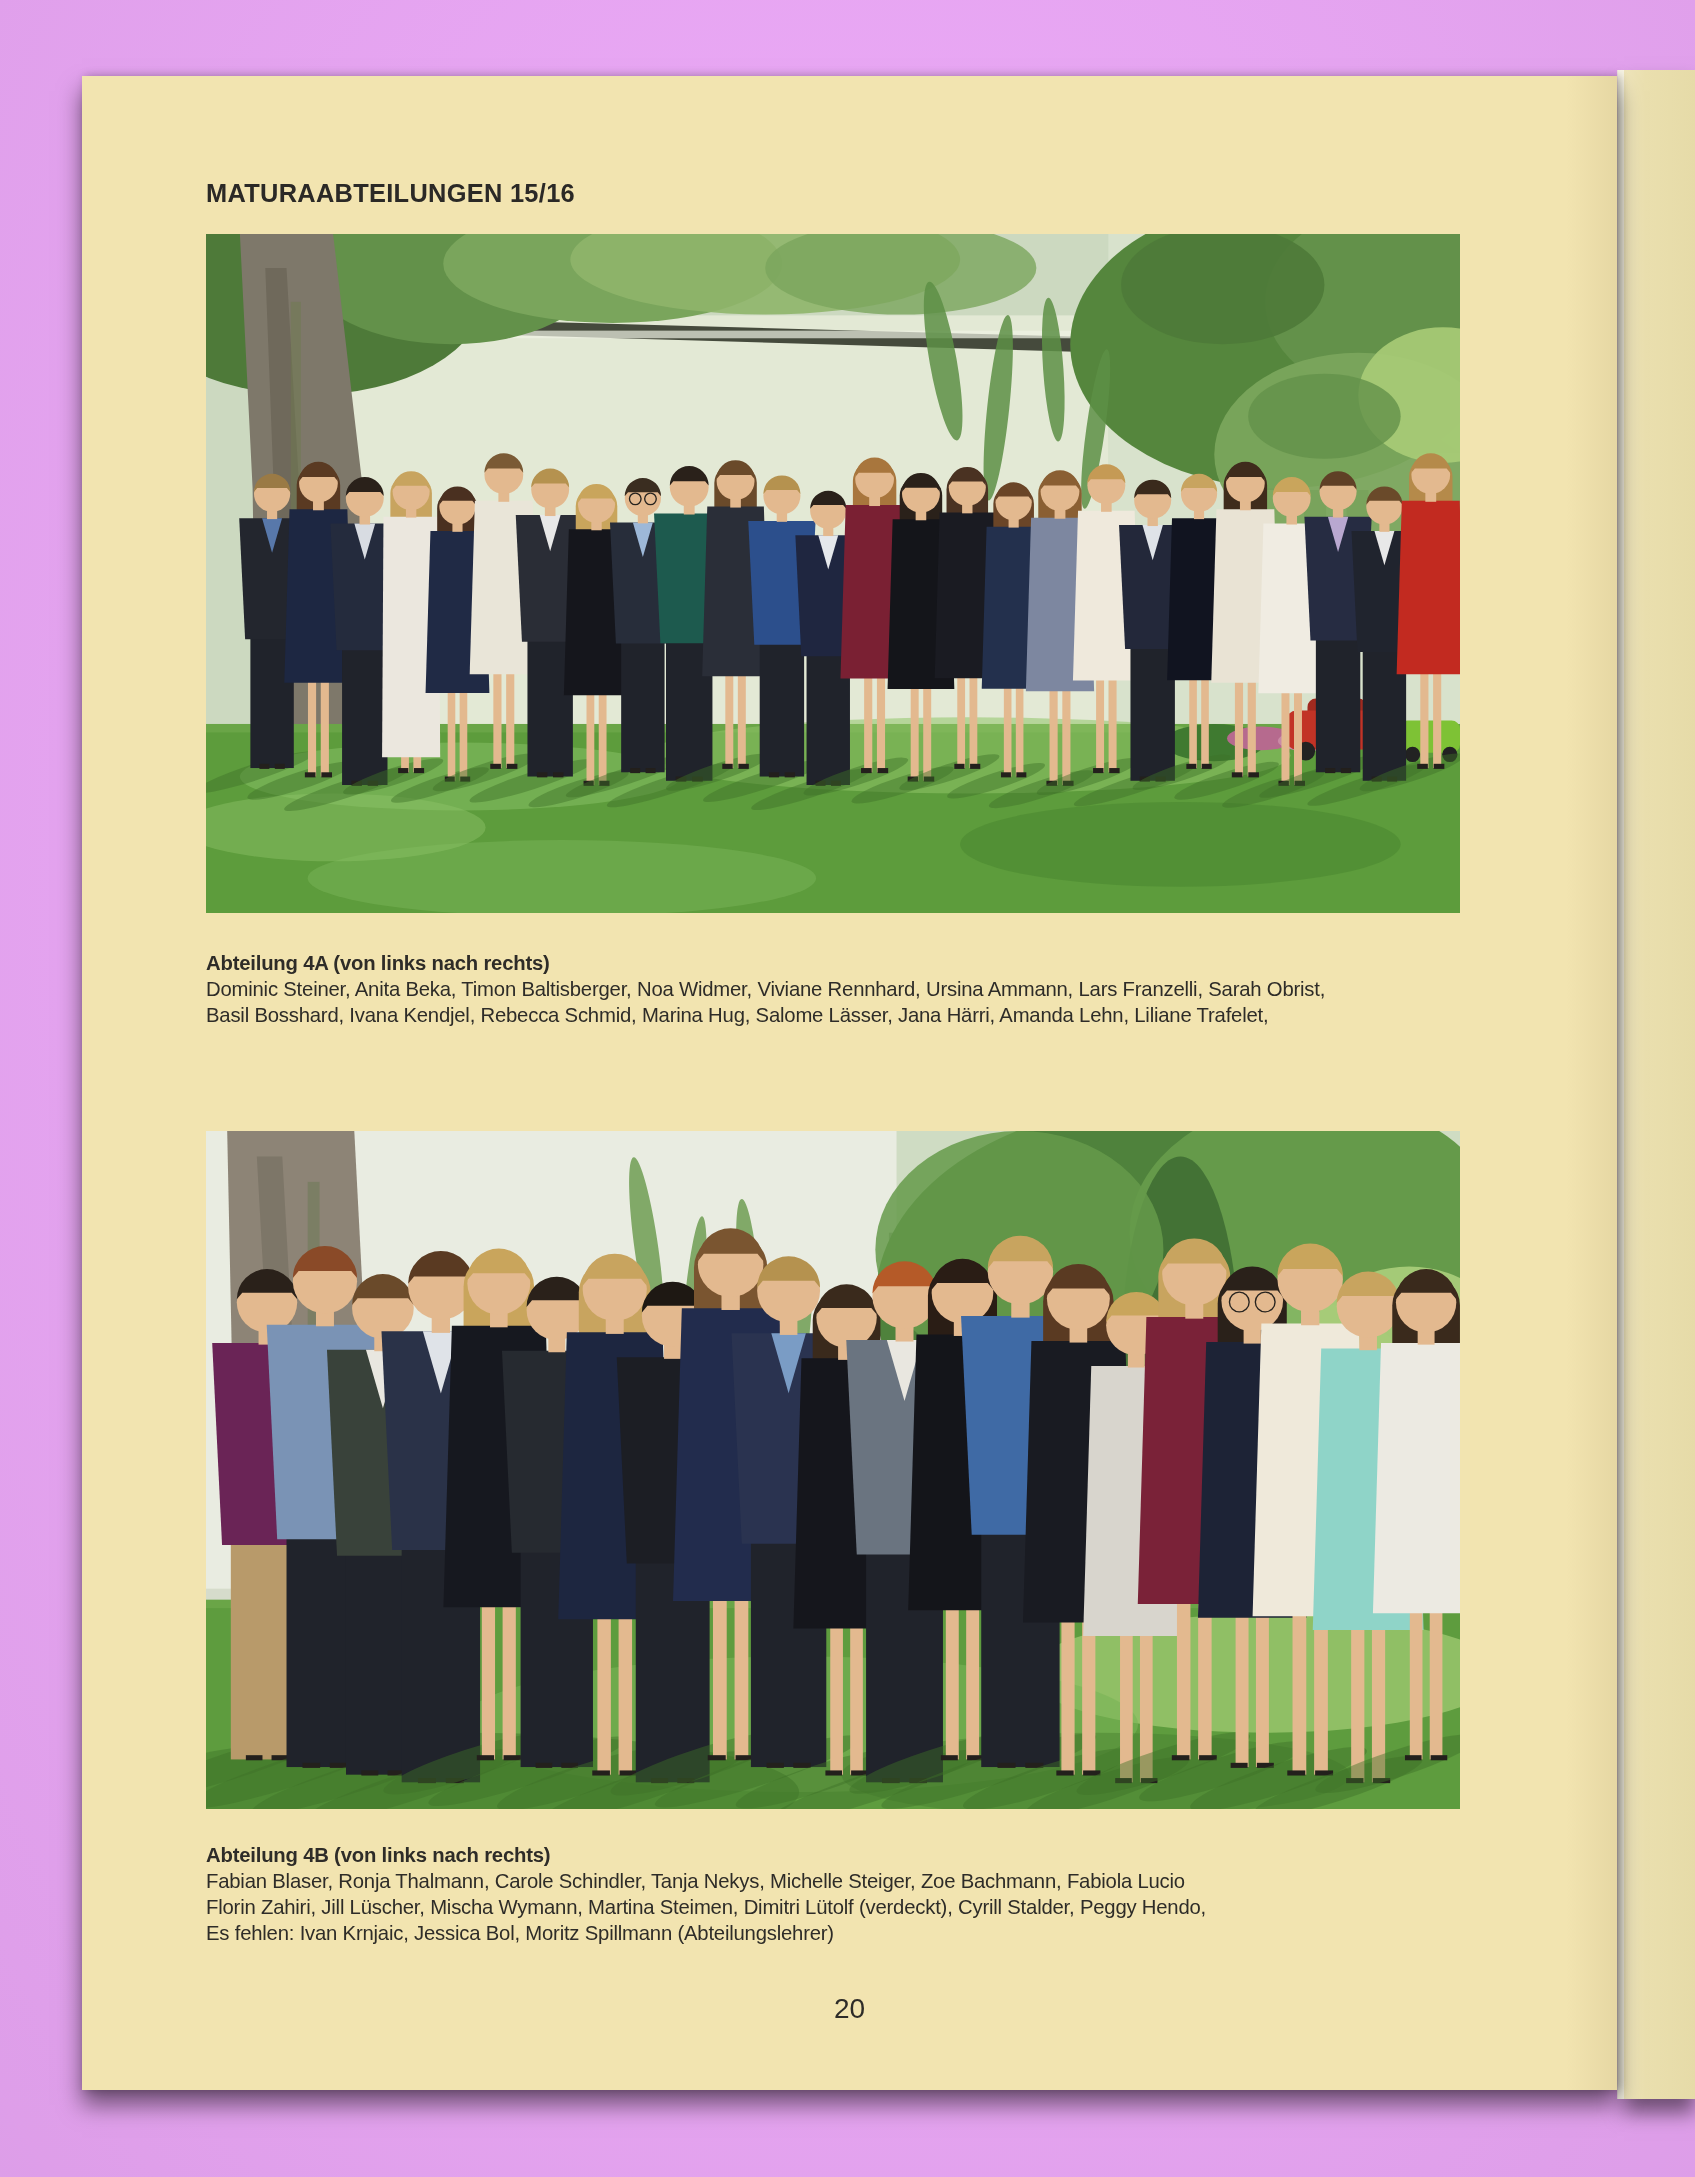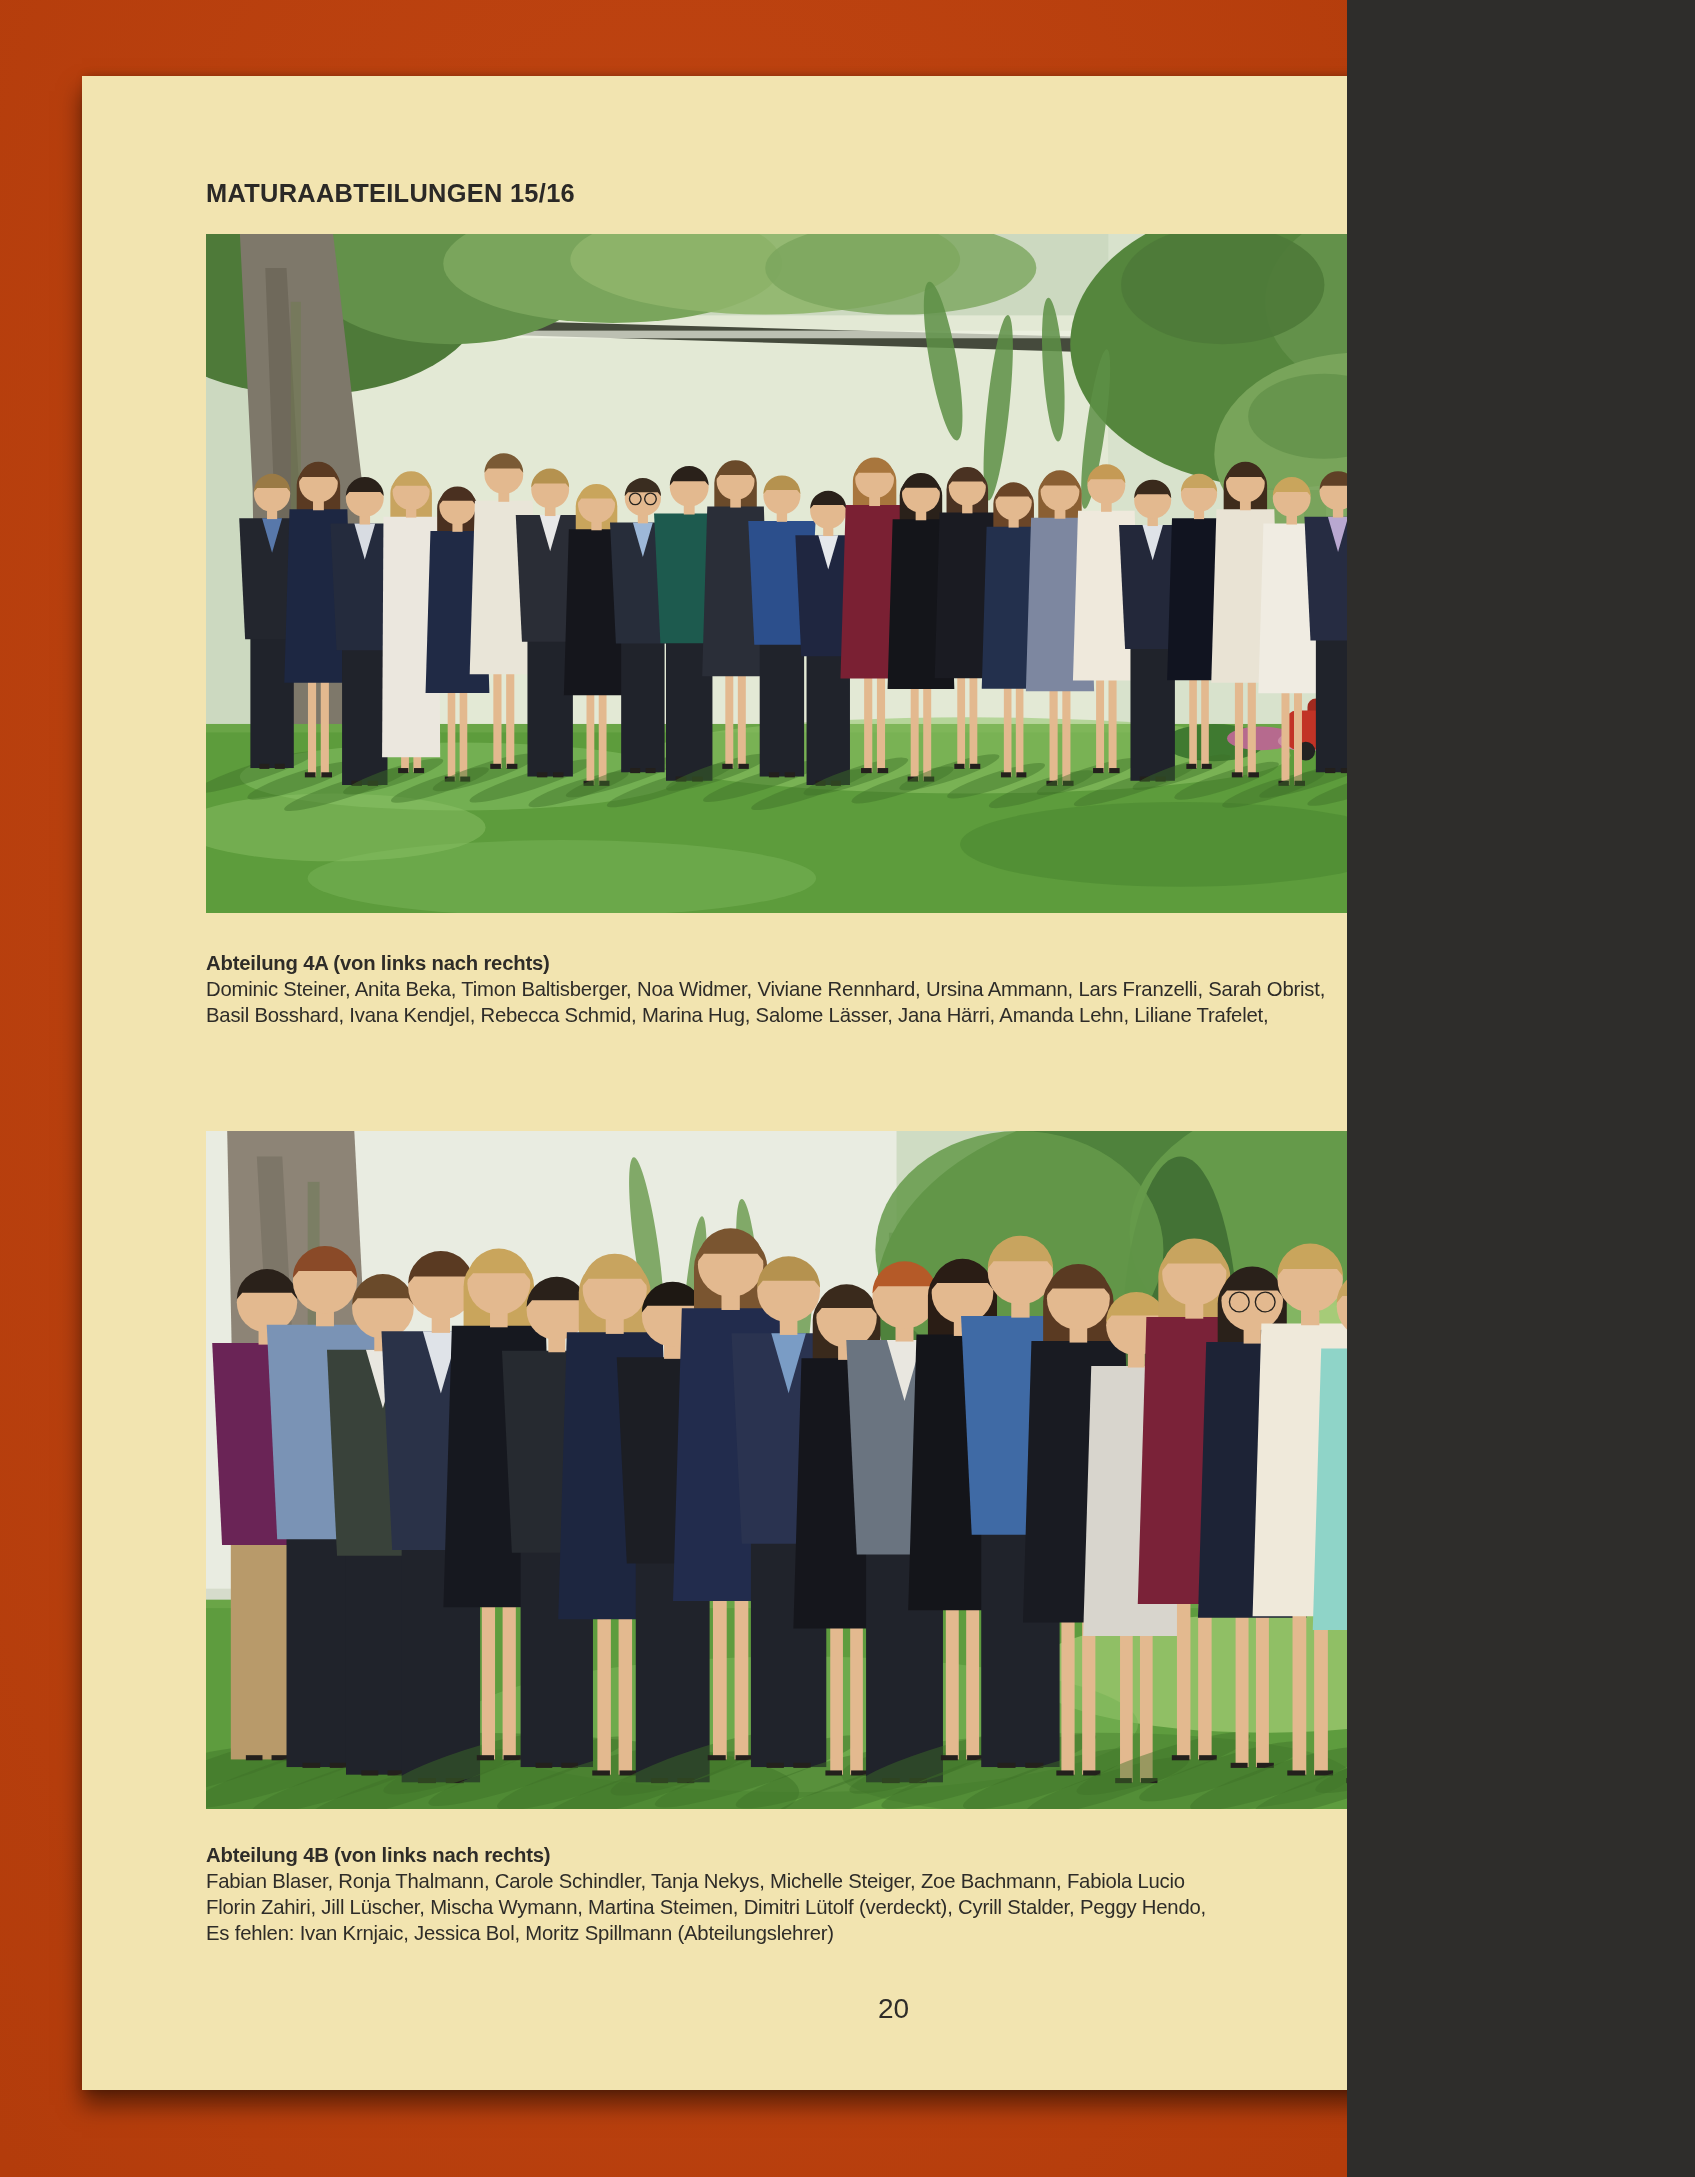--- a/index.html
+++ b/index.html
@@ -1,16 +1,16 @@
 <!DOCTYPE html>
 <html style="font-size:13.6px"><head>
 <meta charset="utf-8">
 <style>
   html,body{margin:0;padding:0;background:#2e2d2b;}
-  .stage{position:relative;width:1347px;height:2177px;background:#c2410c;overflow:hidden;
+  .stage{position:relative;width:1695px;height:2177px;background:#f0abfc;overflow:hidden;
          font-family:"Liberation Sans",sans-serif;}
   .stage::before{content:"";position:absolute;left:0;top:0;width:100%;height:100%;
      background:radial-gradient(ellipse at 50% 40%, rgba(255,255,255,.03), rgba(0,0,0,.08));pointer-events:none;}
   .adjacent-page{position:absolute;left:1624px;top:70px;width:71px;height:2029px;
      background:linear-gradient(90deg,#efe5bc 0,#eadfae 30%,#e6dba8 100%);
      box-shadow:-6.8px 0 0 #f8f4e4, 0 13.6px 18.6px rgba(0,0,0,.5);}
   .page{position:absolute;left:82px;top:76px;width:1535px;height:2014px;background:#f2e4b0;
      box-shadow:0 15.3px 22px rgba(0,0,0,.5), 3.4px 0 8.5px rgba(0,0,0,.25);}
   .page::after{content:"";position:absolute;right:0;top:0;width:51px;height:100%;
      background:linear-gradient(90deg, rgba(0,0,0,0), rgba(120,100,50,.10));pointer-events:none;}
@@ -19,21 +19,21 @@
   .photo{position:absolute;left:124px;width:1254px;background:#cfd8c2;overflow:hidden;}
   #photo-4a{top:158px;height:679px;}
   #photo-4b{top:1055px;height:678px;}
   .photo svg{display:block;width:100%;height:100%;}
   .caption{position:absolute;left:124px;width:1263px;color:#2e2c28;font-size:20.3px;
      line-height:26px;letter-spacing:-0.2px;}
   #caption-4a{top:862px;}
   #caption-4b{top:1754px;}
   .caption .caption-heading{font-weight:700;margin-top:12px;}
   .page-number{position:absolute;left:0;top:1917px;width:100%;text-align:center;
-     font-size:28px;color:#2e2c28;margin-left:44px;}
+     font-size:28px;color:#2e2c28;}
 </style>
 </head>
 <body>
 
 <div class="stage">
 
   <div class="adjacent-page"></div>
 
   <div class="page">
 

